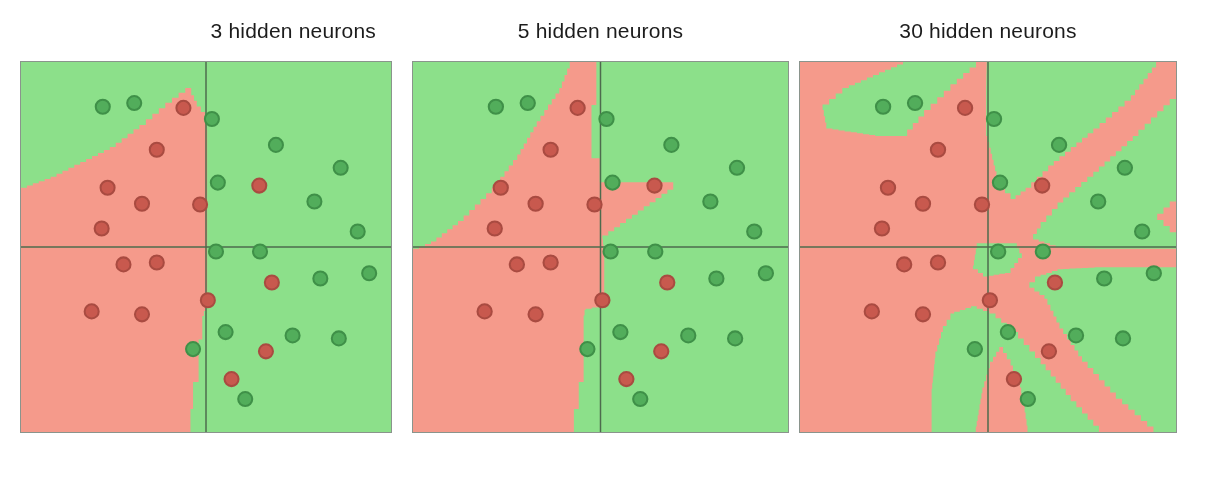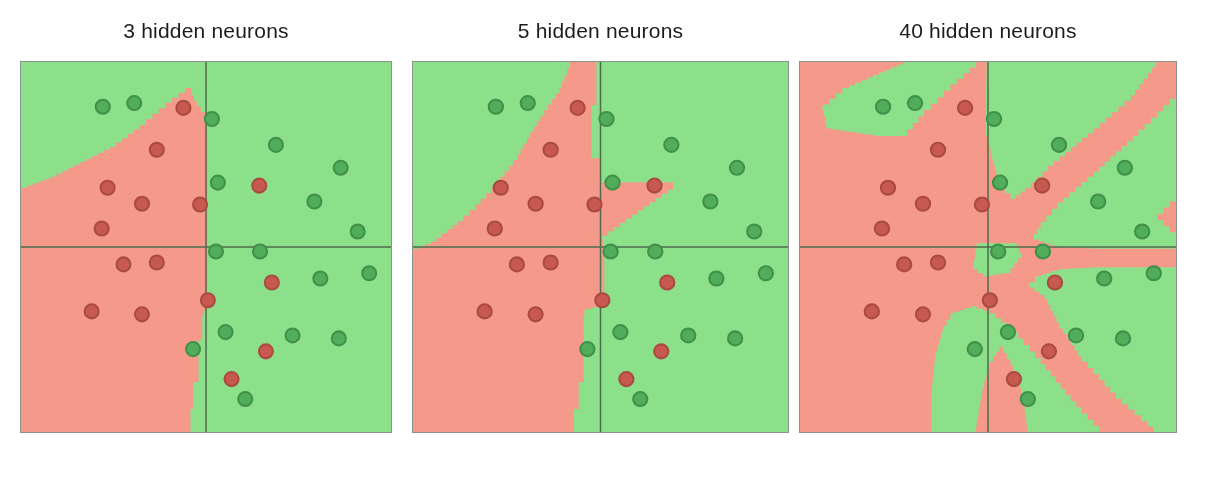--- a/index.html
+++ b/index.html
@@ -4,40 +4,40 @@
 <style>
   html,body{margin:0;padding:0;}
   body{
     width:1211px;height:478px;position:relative;background:#ffffff;
     font-family:"Liberation Sans", sans-serif;overflow:hidden;
   }
   .panel-title{
     position:absolute;top:16px;height:30px;line-height:30px;
     text-align:center;font-size:21px;color:#1c1c1c;letter-spacing:0.2px;
   }
-  #title-1{left:20px;width:372px;}
+  #title-1{left:4px;width:372px;text-align:right;}
   #title-2{left:412px;width:377px;}
   #title-3{left:799px;width:378px;}
   .panel{
     position:absolute;top:61px;height:372px;
     border:1.5px solid #8a948c;box-sizing:border-box;background:#8ce08a;
   }
   #panel-1{left:20px;width:372px;}
   #panel-2{left:412px;width:377px;}
   #panel-3{left:799px;width:378px;}
   .panel svg{display:block;width:100%;height:100%;}
 </style>
 </head>
 <body>
 
 <div>
 
   <div class="panel-title" id="title-1">3 hidden neurons</div>
   <div class="panel-title" id="title-2">5 hidden neurons</div>
-  <div class="panel-title" id="title-3">40 hidden neurons</div>
+  <div class="panel-title" id="title-3">30 hidden neurons</div>
 
   <div class="panel" id="panel-1">
       <svg viewBox="0 0 100 100" preserveAspectRatio="none">
         <rect x="0" y="0" width="100" height="100" fill="#8ce08a"></rect>
         <polygon points="0.00,34.00 1.60,34.00 1.60,33.40 3.20,33.40 3.20,32.80 4.80,32.80 4.80,32.20 6.40,32.20 6.40,31.60 8.00,31.60 8.00,31.00 8.00,31.00 9.60,31.00 9.60,30.20 11.20,30.20 11.20,29.40 12.80,29.40 12.80,28.60 14.40,28.60 14.40,27.80 16.00,27.80 16.00,27.00 16.00,27.00 17.60,27.00 17.60,26.20 19.20,26.20 19.20,25.40 20.80,25.40 20.80,24.60 22.40,24.60 22.40,23.80 24.00,23.80 24.00,23.00 24.00,23.00 25.60,23.00 25.60,21.80 27.20,21.80 27.20,20.60 28.80,20.60 28.80,19.40 30.40,19.40 30.40,18.20 32.00,18.20 32.00,17.00 32.00,17.00 33.75,17.00 33.75,15.50 35.50,15.50 35.50,14.00 37.25,14.00 37.25,12.50 39.00,12.50 39.00,11.00 39.00,11.00 40.80,11.00 40.80,9.67 42.60,9.67 42.60,8.33 44.40,8.33 44.40,7.00 44.40,7.00 46.00,7.00 46.00,9.00 46.00,9.00 46.75,9.00 46.75,10.50 47.50,10.50 47.50,12.00 47.50,12.00 48.60,12.00 48.60,13.50 49.70,13.50 49.70,15.00 49.70,15.00 49.90,15.00 49.90,16.67 50.10,16.67 50.10,18.33 50.30,18.33 50.30,20.00 50.30,20.00 50.30,66.00 49.87,66.00 49.87,67.33 49.43,67.33 49.43,68.67 49.00,68.67 49.00,70.00 49.00,70.00 49.00,75.00 48.00,75.00 48.00,86.50 46.50,86.50 46.50,93.80 45.80,93.80 45.80,100.00 0.00,100.00" fill="#f59a8b"></polygon>
         <line x1="50" y1="0" x2="50" y2="100" stroke="#4d6b4d" stroke-width="0.4"></line>
         <line x1="0" y1="50" x2="100" y2="50" stroke="#4d6b4d" stroke-width="0.4"></line>
         <circle cx="22.1" cy="12.1" r="1.9" fill="#52ad5b" stroke="#3f9048" stroke-width="0.55"></circle>
         <circle cx="30.6" cy="11.1" r="1.9" fill="#52ad5b" stroke="#3f9048" stroke-width="0.55"></circle>
         <circle cx="51.6" cy="15.4" r="1.9" fill="#52ad5b" stroke="#3f9048" stroke-width="0.55"></circle>

